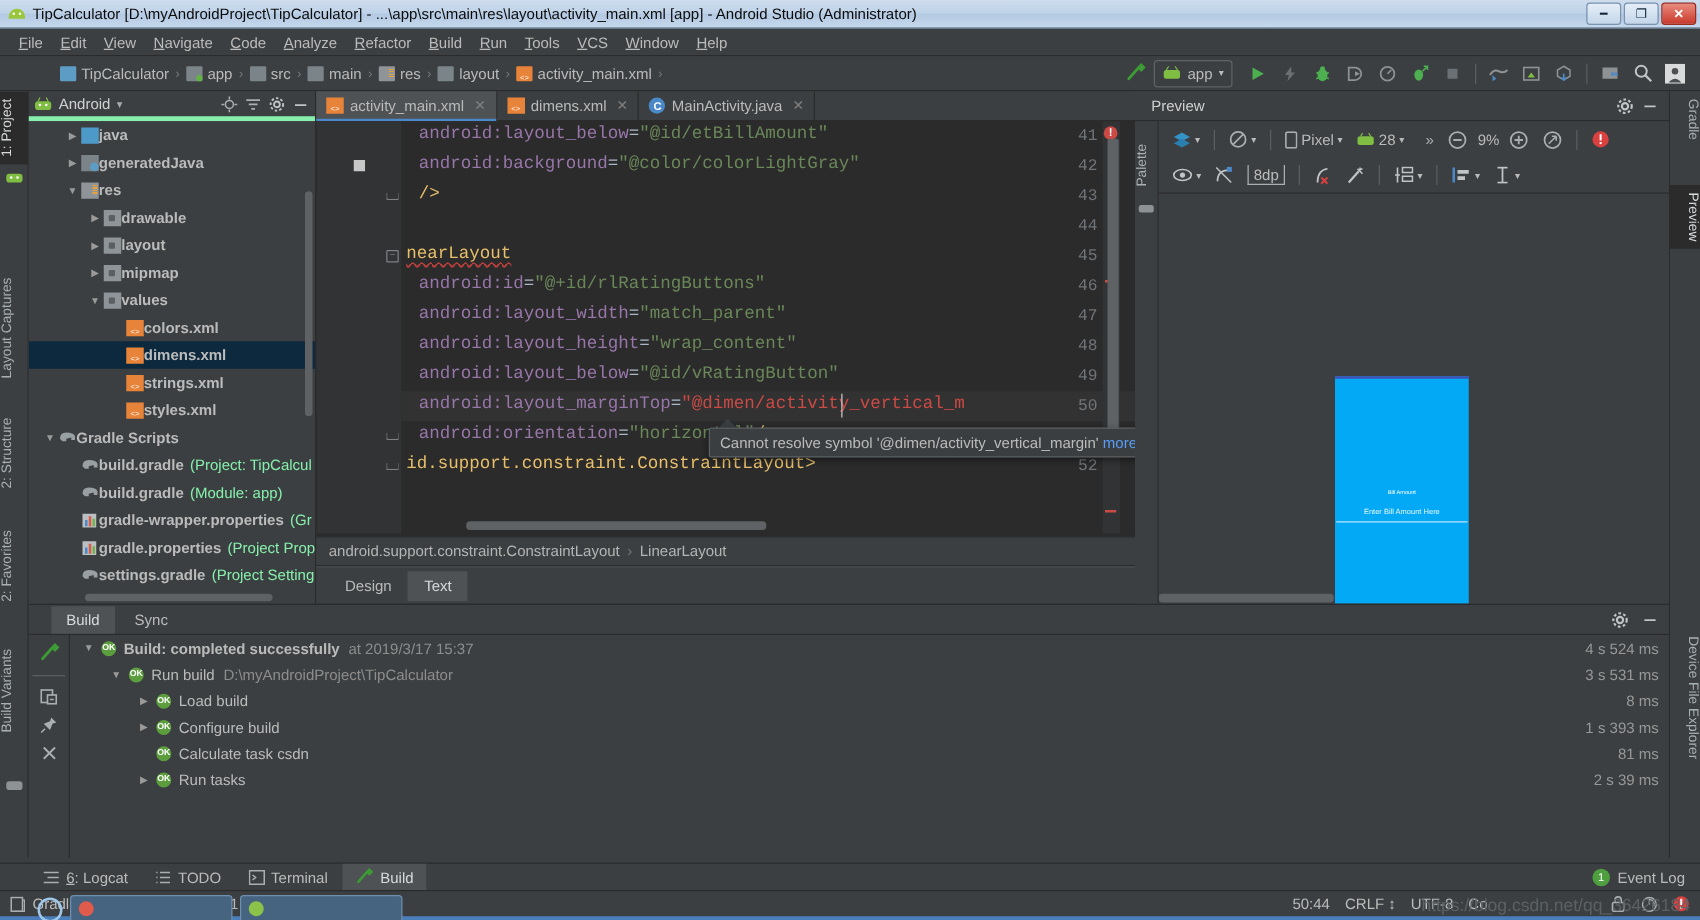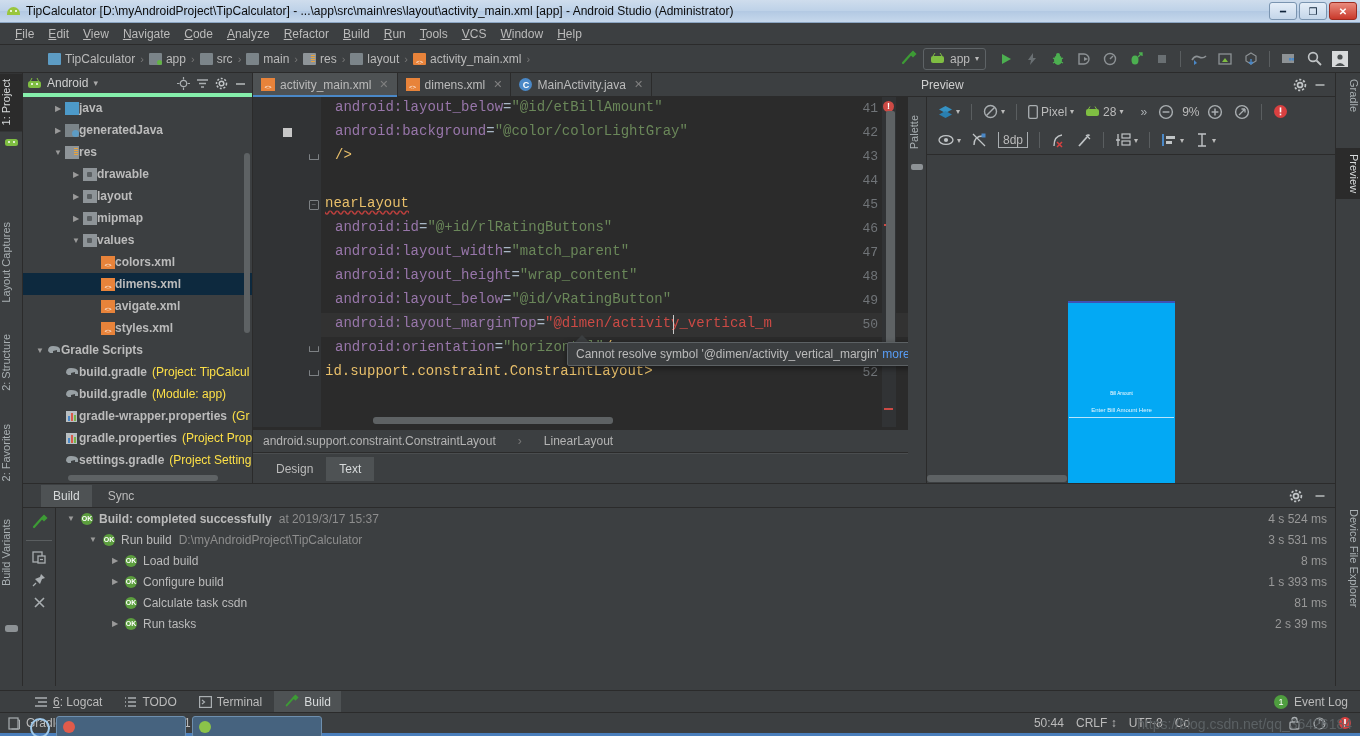--- a/index.html
+++ b/index.html
@@ -117,21 +117,21 @@
   .panel-head .ttl { font-size:12px; color:#d0d0d0; }
   .panel-head .caret { font-size:9px; color:#aaa; }
   .ph-btns { margin-left:auto; display:flex; align-items:center; gap:3px; }
   .ph-btn { width:16px; height:16px; display:flex; align-items:center; justify-content:center; }
 
   .tree { position:absolute; left:0; top:24px; right:0; bottom:0; overflow:hidden; background:#3c3f41; }
   .trow { height:22px; display:flex; align-items:center; font-size:12px; color:#bbbbbb; white-space:nowrap; }
   .trow.sel { background:#0d293e; }
   .arrow { width:14px; text-align:center; font-size:8px; color:#9a9a9a; flex:0 0 14px; }
   .tlabel { margin-left:0;font-weight:bold; }
-  .tnote { color:#fde047; margin-left:5px; }
+  .tnote { color:#86efac; margin-left:5px; }
   .tree-scrollbar {
     position:absolute; left:45px; bottom:2px; width:150px; height:6px; background:#5e6264; border-radius:3px;
   }
   .tree-vscroll {
     position:absolute; right:2px; top:80px; width:6px; height:180px; background:#5e6264; border-radius:3px;
   }
 
   
   .editor {
     position:absolute; left:253px; top:73px; width:655px; height:410px; background:#2b2b2b;
@@ -183,21 +183,21 @@
     white-space:nowrap; box-shadow:0 2px 6px rgba(0,0,0,.45);
   }
   .tooltip .more { color:#589df6; }
   .tt-arrow {
     position:absolute; width:0; height:0; border-left:7px solid transparent;
     border-right:7px solid transparent; border-bottom:7px solid #3b3e40;
   }
 
   .ebread {
     position:absolute; left:0; bottom:31px; right:0; height:23px; background:#3c3f41;
-    border-top:1px solid #2b2b2b; display:flex; align-items:center; padding-left:10px; gap:22px;
+    border-top:1px solid #2b2b2b; display:flex; align-items:center; padding-left:10px; gap:6px;
     font-size:12px; color:#b4b4b4;
   }
   .dtabs {
     position:absolute; left:0; bottom:0; right:0; height:30px; background:#3c3f41;
     display:flex; align-items:center; padding-left:10px; border-top:1px solid #4a4d4f;
   }
   .dtab { padding:5px 13px; font-size:12px; color:#bbbbbb; }
   .dtab.active { background:#4e5254; color:#d7dadb; }
 
   
@@ -586,21 +586,21 @@
           <span style="display: inline-block; width: 14px; height: 13px; position: relative; flex: 0 0 14px; background: rgb(232, 131, 58);">
             <i style="position:absolute;left:0;right:0;bottom:0px;text-align:center;font-size:6px;color:#fff;font-family:'Liberation Mono',monospace;line-height:6px;">&lt;&gt;</i>
           </span>
           <span class="tlabel">dimens.xml</span>
         </div>
         <div class="trow" style="padding-left: 64px;">
           <span class="arrow"></span>
           <span style="display: inline-block; width: 14px; height: 13px; position: relative; flex: 0 0 14px; background: rgb(232, 131, 58);">
             <i style="position:absolute;left:0;right:0;bottom:0px;text-align:center;font-size:6px;color:#fff;font-family:'Liberation Mono',monospace;line-height:6px;">&lt;&gt;</i>
           </span>
-          <span class="tlabel">avigate.xml</span>
+          <span class="tlabel">strings.xml</span>
         </div>
         <div class="trow" style="padding-left: 64px;">
           <span class="arrow"></span>
           <span style="display: inline-block; width: 14px; height: 13px; position: relative; flex: 0 0 14px; background: rgb(232, 131, 58);">
             <i style="position:absolute;left:0;right:0;bottom:0px;text-align:center;font-size:6px;color:#fff;font-family:'Liberation Mono',monospace;line-height:6px;">&lt;&gt;</i>
           </span>
           <span class="tlabel">styles.xml</span>
         </div>
         <div class="trow" style="padding-left: 10px;">
           <span class="arrow">▼</span>

